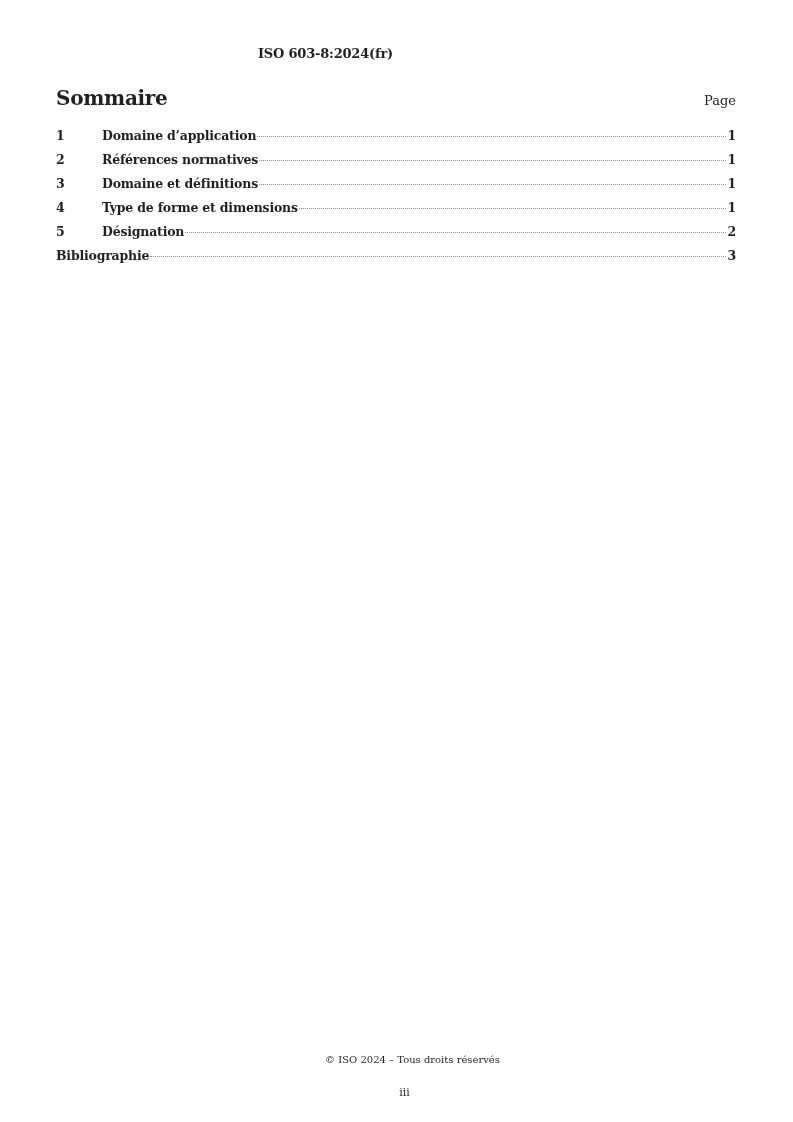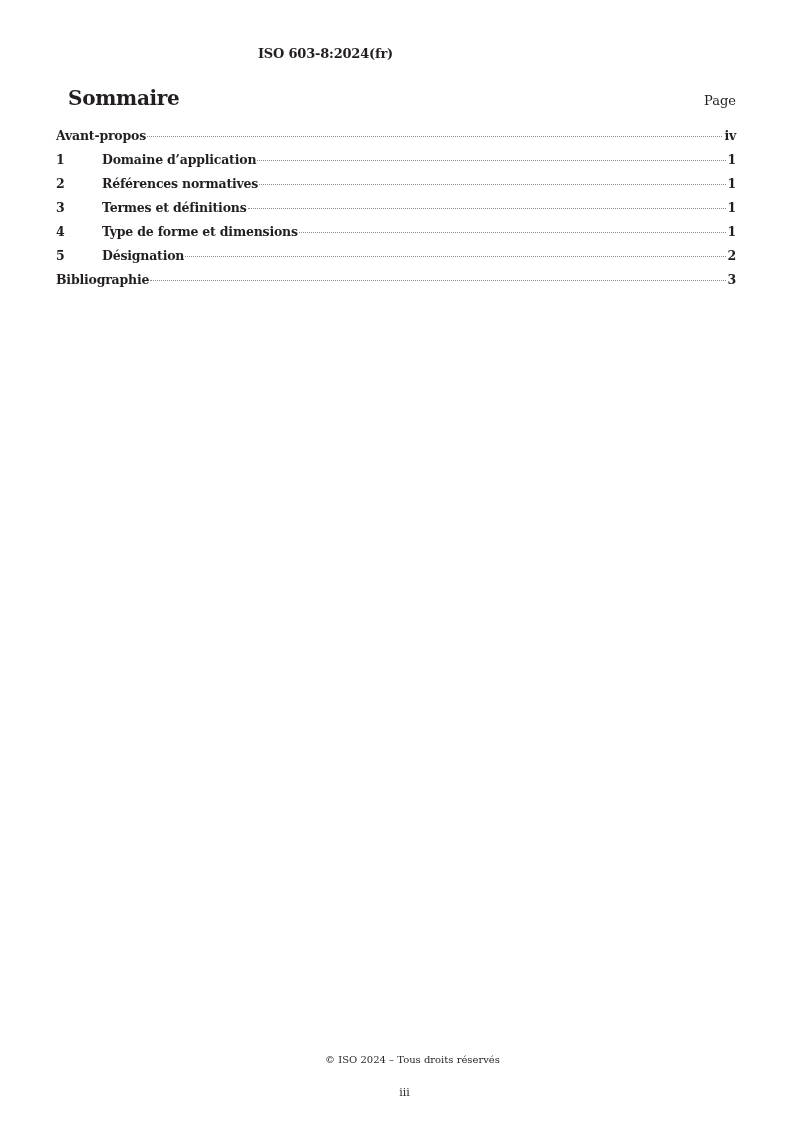--- a/index.html
+++ b/index.html
@@ -31,21 +31,20 @@
       left: 56px;
       width: 680px;
       display: flex;
       justify-content: space-between;
       align-items: baseline;
     }
     .title {
       font-weight: bold;
       font-size: 20px;
       letter-spacing: -0.3px;
-      margin-left: 12px;
     }
     .page-label {
       font-size: 13px;
     }
     .toc {
       position: absolute;
       top: 128px;
       left: 56px;
       width: 680px;
     }
@@ -98,39 +97,34 @@
 
 <div class="doc-header">ISO 603-8:2024(fr)</div>
 
 <div class="title-row">
   <div class="title">Sommaire</div>
   <div class="page-label">Page</div>
 </div>
 
 <div class="toc">
   <div class="toc-row">
-    <span class="toc-label">Avant-propos</span>
-    <span class="toc-leader"></span>
-    <span class="toc-page">iv</span>
-  </div>
-  <div class="toc-row">
     <span class="toc-num">1</span>
     <span class="toc-label">Domaine d’application</span>
     <span class="toc-leader"></span>
     <span class="toc-page">1</span>
   </div>
   <div class="toc-row">
     <span class="toc-num">2</span>
     <span class="toc-label">Références normatives</span>
     <span class="toc-leader"></span>
     <span class="toc-page">1</span>
   </div>
   <div class="toc-row">
     <span class="toc-num">3</span>
-    <span class="toc-label">Termes et définitions</span>
+    <span class="toc-label">Domaine et définitions</span>
     <span class="toc-leader"></span>
     <span class="toc-page">1</span>
   </div>
   <div class="toc-row">
     <span class="toc-num">4</span>
     <span class="toc-label">Type de forme et dimensions</span>
     <span class="toc-leader"></span>
     <span class="toc-page">1</span>
   </div>
   <div class="toc-row">

